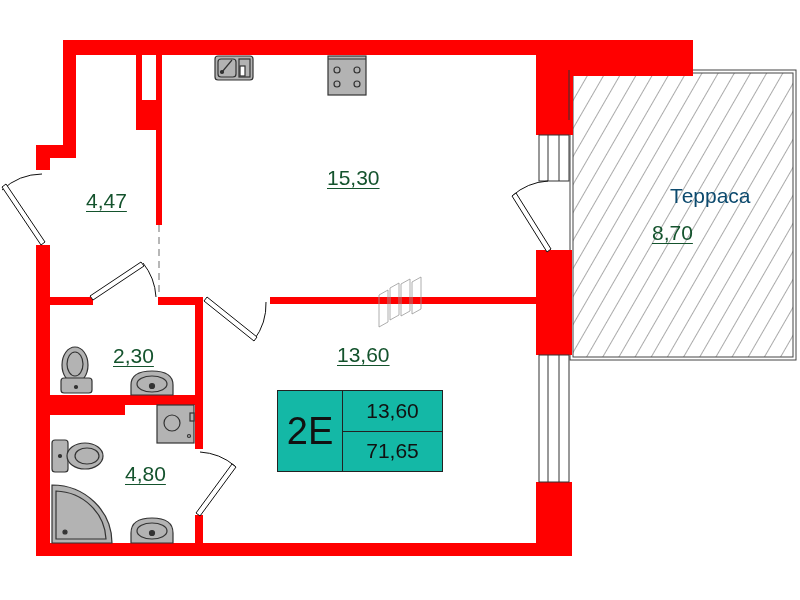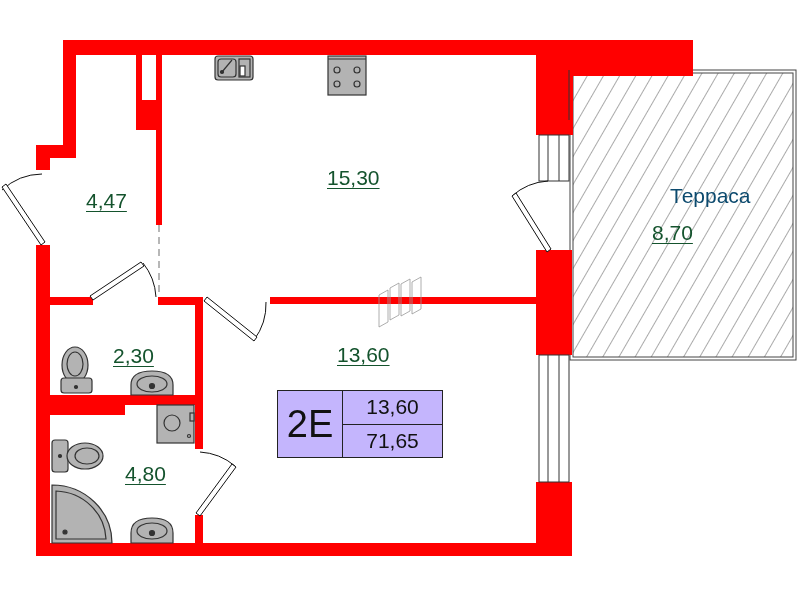--- a/index.html
+++ b/index.html
@@ -3,22 +3,22 @@
 <meta charset="utf-8">
 <style>
   html, body { margin: 0; padding: 0; background: #ffffff; }
   body { width: 800px; height: 600px; position: relative; overflow: hidden;
          font-family: "Liberation Sans", sans-serif; }
   #plan { position: absolute; left: 0; top: 0; width: 800px; height: 600px; }
   .room-label { position: absolute; font-size: 21px; color: #14532d;
                 text-decoration: underline; text-decoration-thickness: 1px;
                 text-underline-offset: 3px; white-space: nowrap; }
   .terrace-title { position: absolute; font-size: 21px; color: #0c4a6e; white-space: nowrap; margin-left: 40px; }
-  .info-box { position: absolute; left: 277px; top: 390px; width: 166px; height: 68px;
-              border: 1px solid #222; box-sizing: border-box; display: flex; background: #c4b5fd; }
+  .info-box { position: absolute; left: 277px; top: 390px; width: 166px; height: 82px;
+              border: 1px solid #222; box-sizing: border-box; display: flex; background: #14b8a6; }
   .info-code { width: 64px; border-right: 1px solid #222; display: flex;
                align-items: center; justify-content: center; font-size: 38px; color: #111; }
   .info-rows { flex: 1; display: flex; flex-direction: column; }
   .info-row { flex: 1; display: flex; align-items: center; justify-content: center;
               font-size: 21px; color: #111; border-bottom: 1px solid #222; }
   .info-row:last-child { border-bottom: none; }
 </style>
 </head>
 <body>
 

